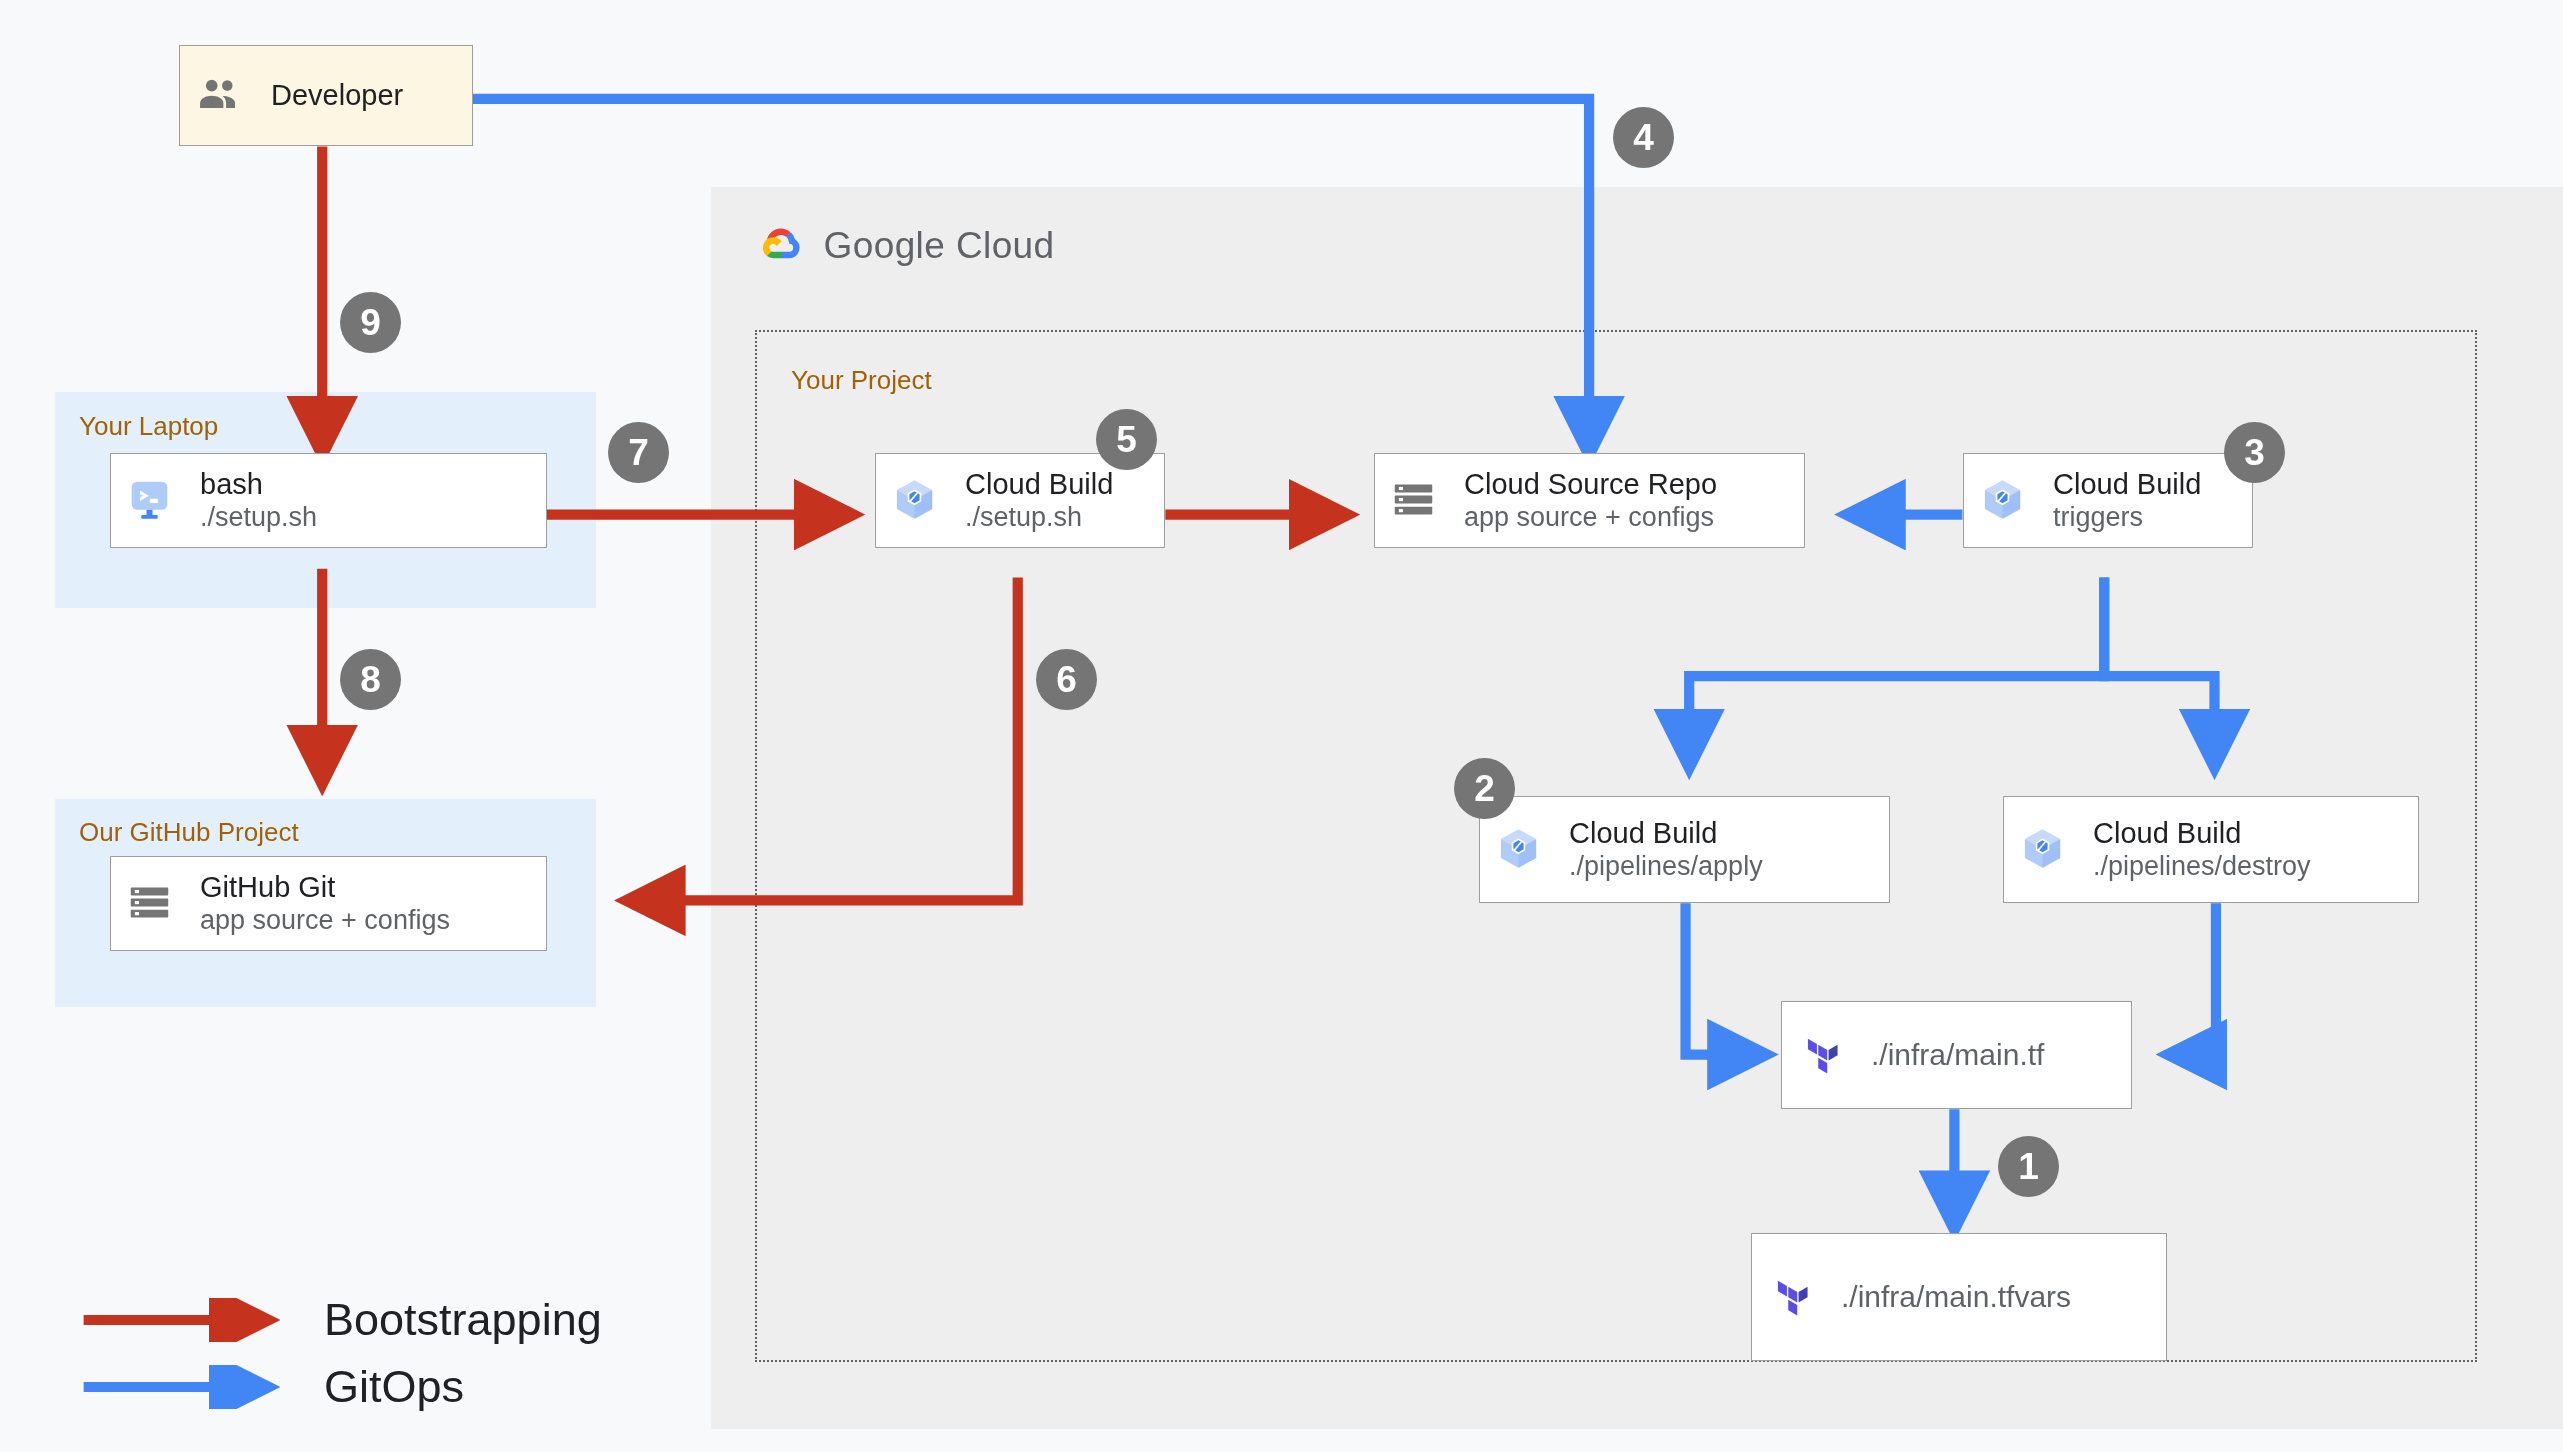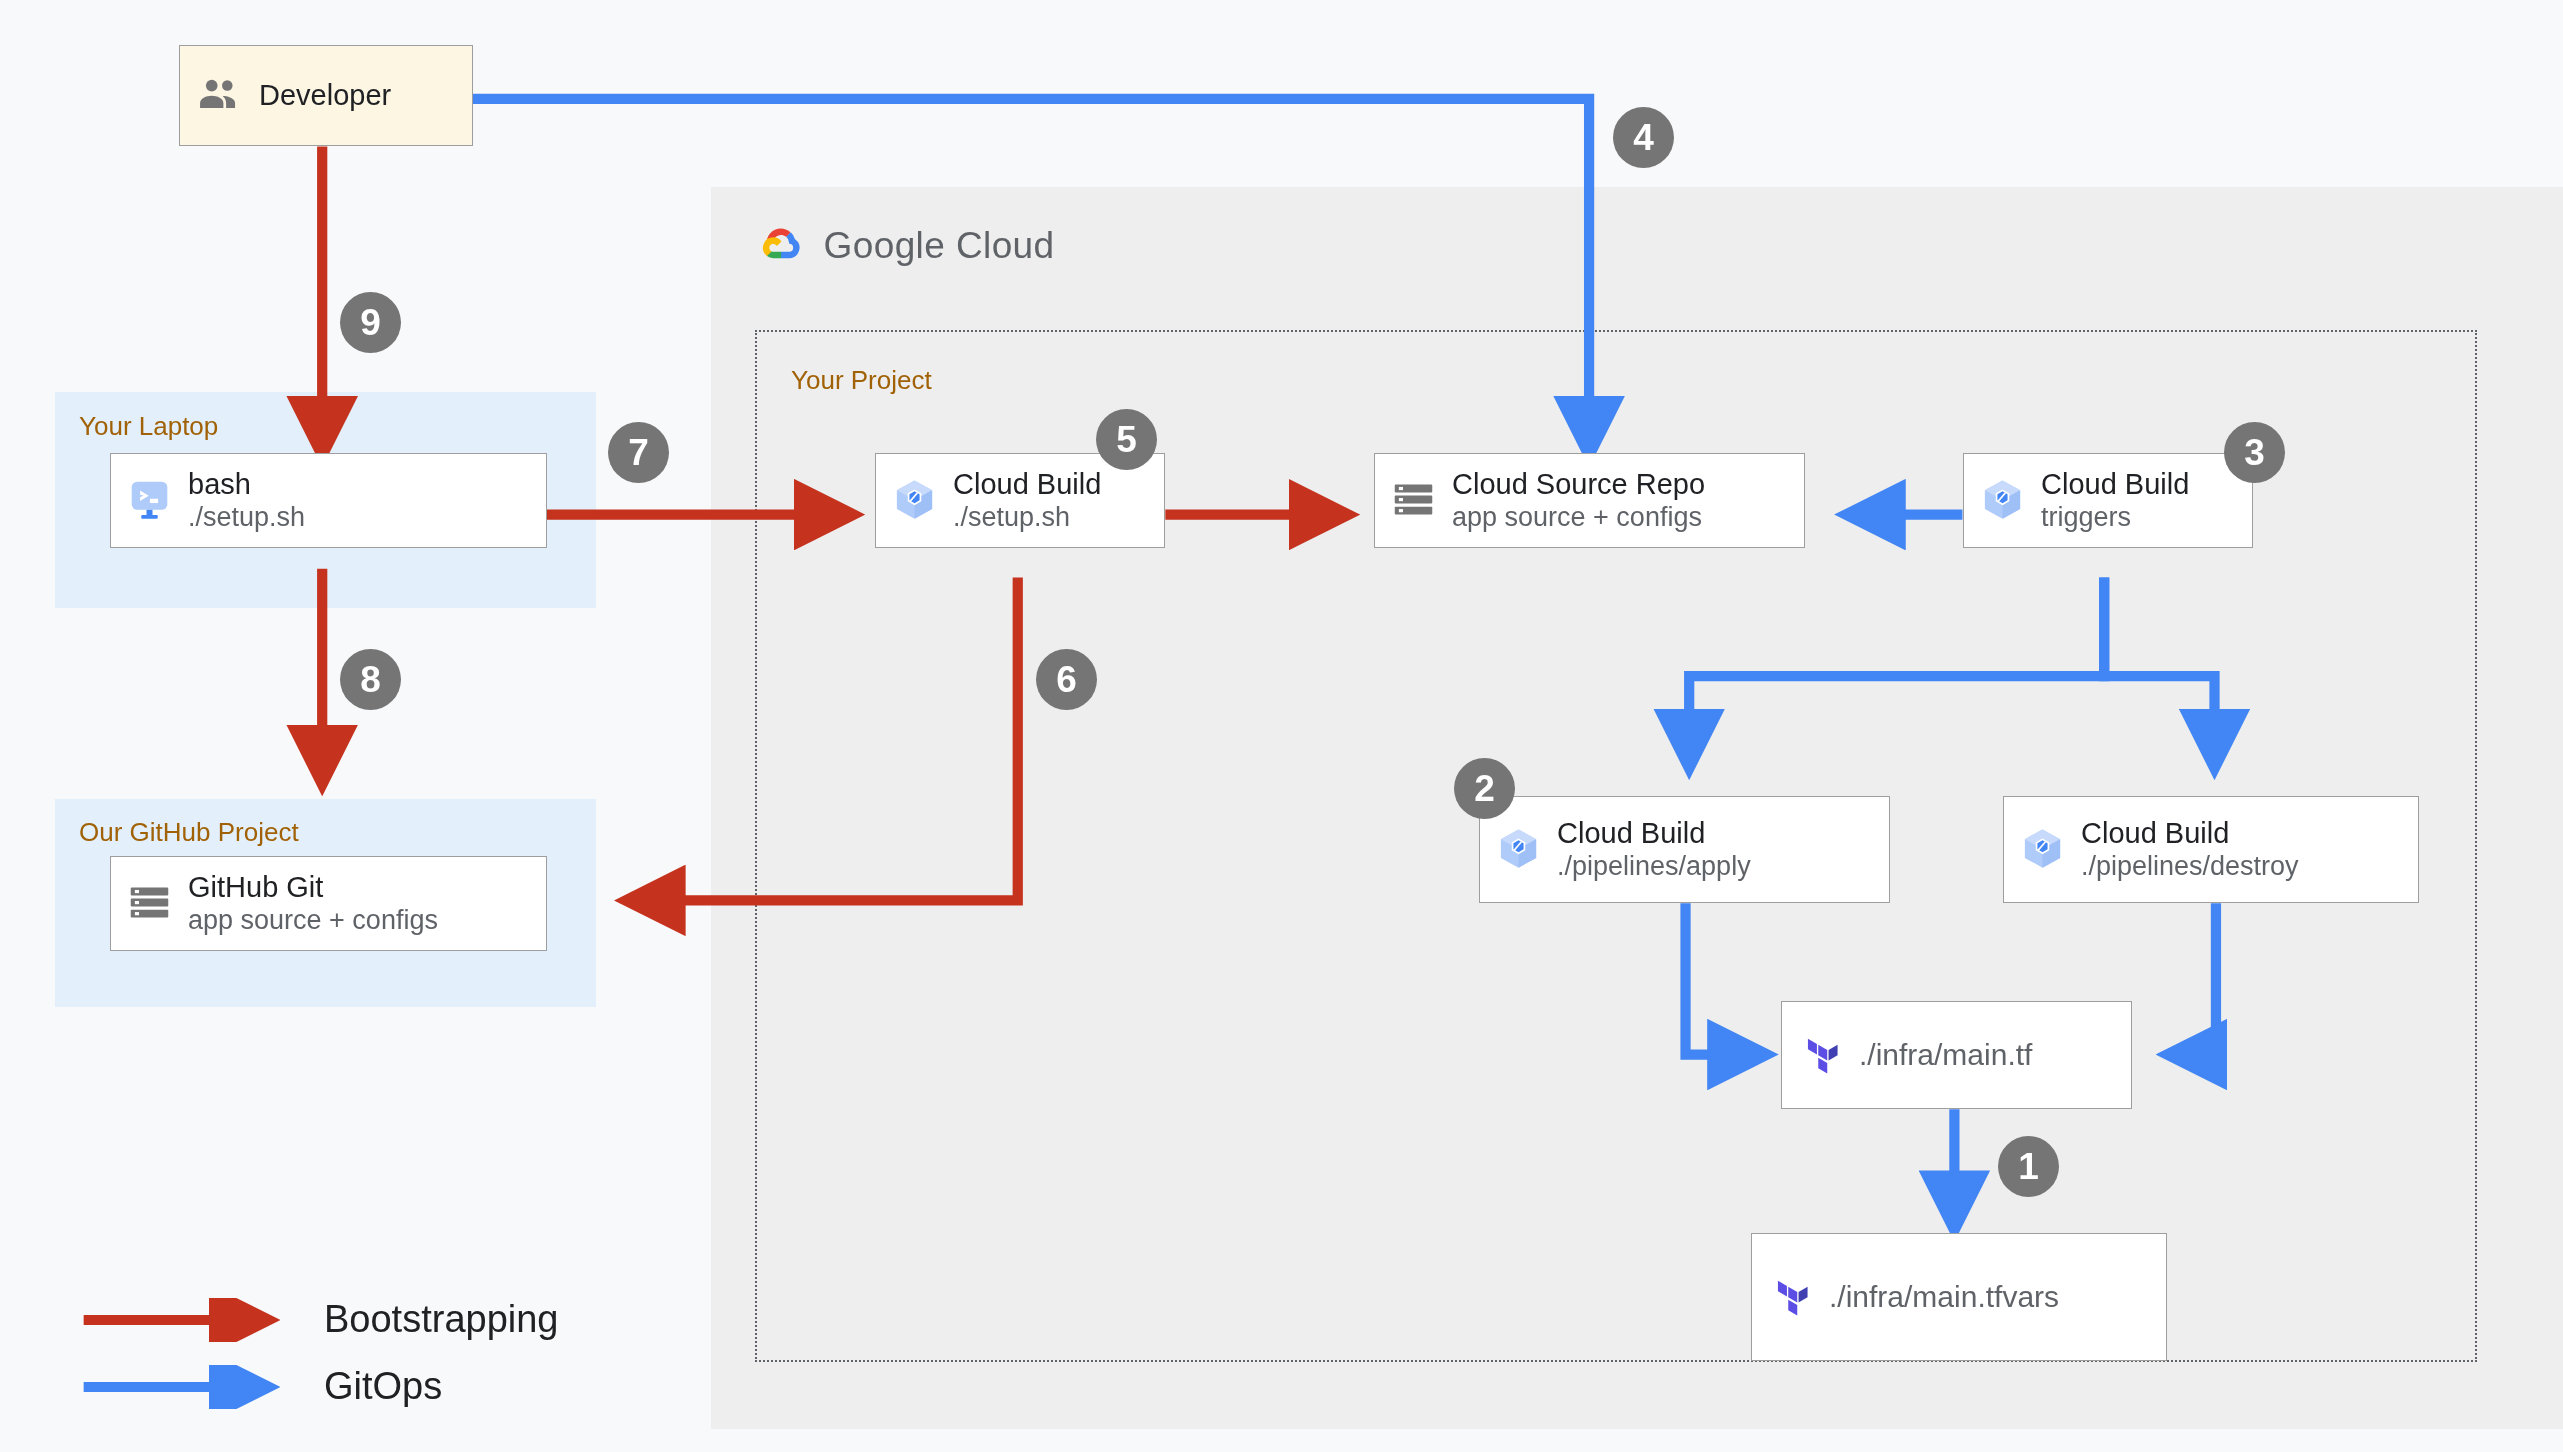--- a/index.html
+++ b/index.html
@@ -52,21 +52,21 @@
   }
 
   
   .node{
     position:absolute;
     background:#ffffff;
     border:1.5px solid #9e9e9e;
     box-sizing:border-box;
     display:flex;
     align-items:center;
-    gap:16px;
+    gap:28px;
     padding:0 16px;
   }
   .node.dev{ background:#fdf6e3; }
   .node .txt{display:flex;flex-direction:column;justify-content:center;}
   .node .t1{font-size:29px;color:#202124;line-height:1.18;white-space:nowrap;}
   .node .t2{font-size:27px;color:#5f6368;line-height:1.18;white-space:nowrap;}
   .node .t-single{font-size:30px;color:#5f6368;white-space:nowrap;}
   .node .t-single-dark{font-size:29px;color:#202124;white-space:nowrap;}
   .ico{flex:0 0 auto;display:block;}
 
@@ -77,21 +77,21 @@
     background:#757575;
     color:#fff;
     font-size:37px;font-weight:bold;
     display:flex;align-items:center;justify-content:center;
     line-height:1;
   }
 
   
   .legend{position:absolute;left:80px;top:1286px;}
   .legend-row{display:flex;align-items:center;gap:25px;height:67px;}
-  .legend-label{font-size:38px;color:#202124;}
+  .legend-label{font-size:45px;color:#202124;}
 
   svg.edges{position:absolute;left:0;top:0;width:2563px;height:1453px;pointer-events:none;}
 </style>
 </head>
 <body>
 
 <div id="root">
 
   <div class="gcp-panel"></div>
 

